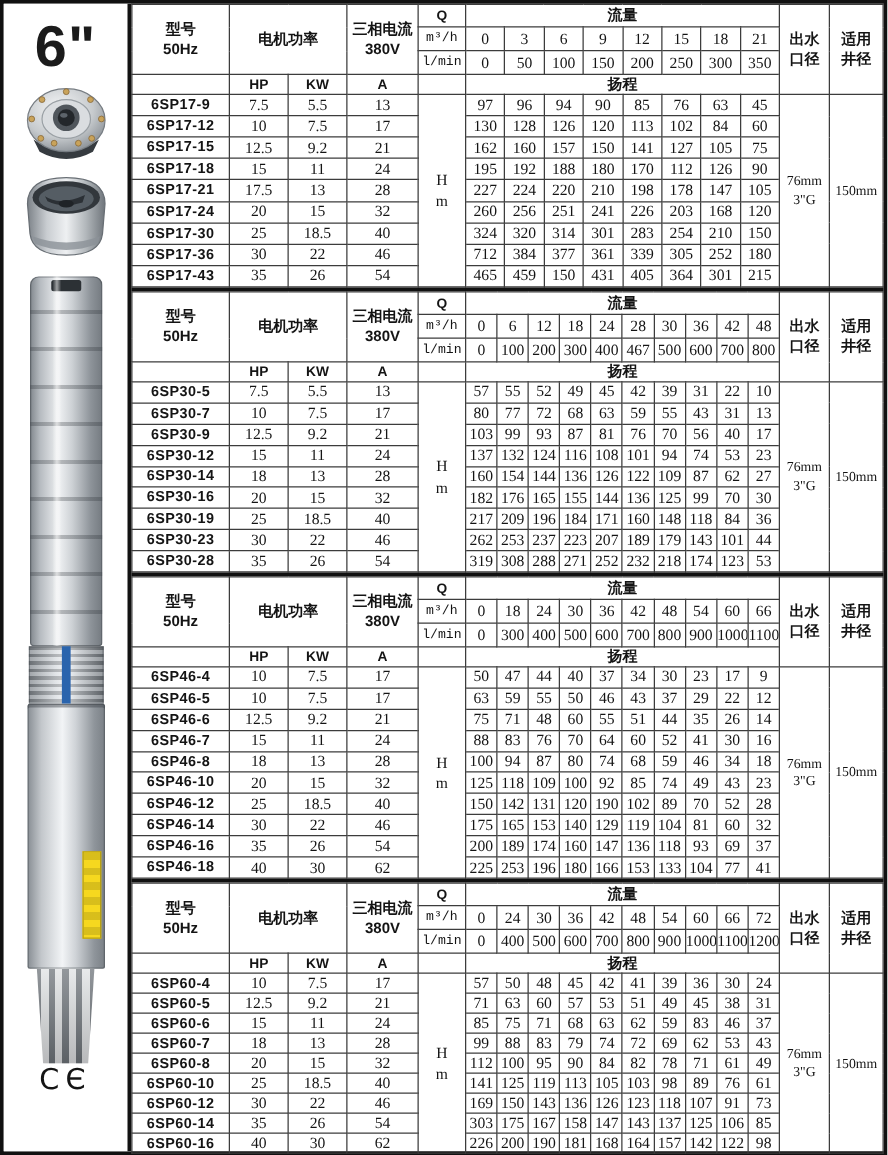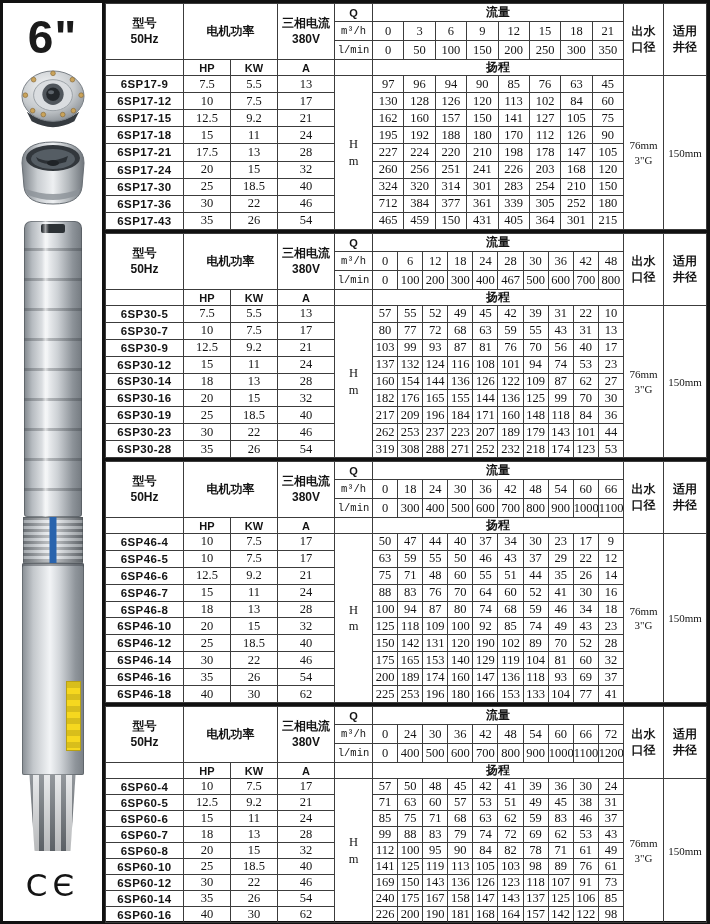--- a/index.html
+++ b/index.html
@@ -34,21 +34,21 @@
     background:linear-gradient(90deg,#878d93 0%,#c3c7cb 18%,#f2f4f6 45%,#cfd3d7 62%,#8f959b 86%,#7a8086 100%);
     box-shadow:inset 0 3px 0 rgba(60,65,70,.45),inset 0 0 0 1px rgba(70,75,80,.5);}
   .pump-label{position:absolute;right:3px;top:118px;width:13px;height:68px;background:#f6d81f;
     border:1px solid #b7a014;
     background-image:repeating-linear-gradient(180deg,rgba(0,0,0,.12) 0 6px,rgba(0,0,0,0) 6px 12px);}
   .pump-foot{width:50px;height:76px;
     background:
       linear-gradient(180deg,rgba(255,255,255,.25),rgba(0,0,0,.18)),
       repeating-linear-gradient(90deg,#6f757b 0 5px,#e0e2e4 5px 11px);
     clip-path:polygon(4% 0,96% 0,86% 100%,14% 100%);border-radius:0 0 8px 8px;}
-  .ce{margin-top:16px;font-size:31px;color:#141414;letter-spacing:5px;
+  .ce{font-size:23px;color:#141414;letter-spacing:5px;
       font-family:"DejaVu Sans",sans-serif;font-weight:500;}
   
   .tables{flex:1;display:flex;flex-direction:column;min-width:0;}
   .table-section{box-sizing:border-box;}
   .table-section + .table-section{border-top:3px solid #111;}
   table{width:100%;height:100%;border-collapse:collapse;table-layout:fixed;}
   th,td{border:1px solid #3c3c3c;text-align:center;vertical-align:middle;padding:0;
         overflow:hidden;white-space:nowrap;color:#141414;}
   .zh{font-family:"Liberation Sans","DejaVu Sans",sans-serif;font-weight:bold;font-size:12px;line-height:1.25;}
   .lbl{font-family:"Liberation Sans",sans-serif;font-weight:bold;font-size:11px;}
@@ -950,21 +950,21 @@
               <td class="num">118</td>
               <td class="num">107</td>
               <td class="num">91</td>
               <td class="num">73</td>
             </tr>
             <tr>
               <td class="model">6SP60-14</td>
       <td class="num">35</td>
       <td class="num">26</td>
       <td class="num">54</td>
-              <td class="num">240</td>
+              <td class="num">303</td>
               <td class="num">175</td>
               <td class="num">167</td>
               <td class="num">158</td>
               <td class="num">147</td>
               <td class="num">143</td>
               <td class="num">137</td>
               <td class="num">125</td>
               <td class="num">106</td>
               <td class="num">85</td>
             </tr>

